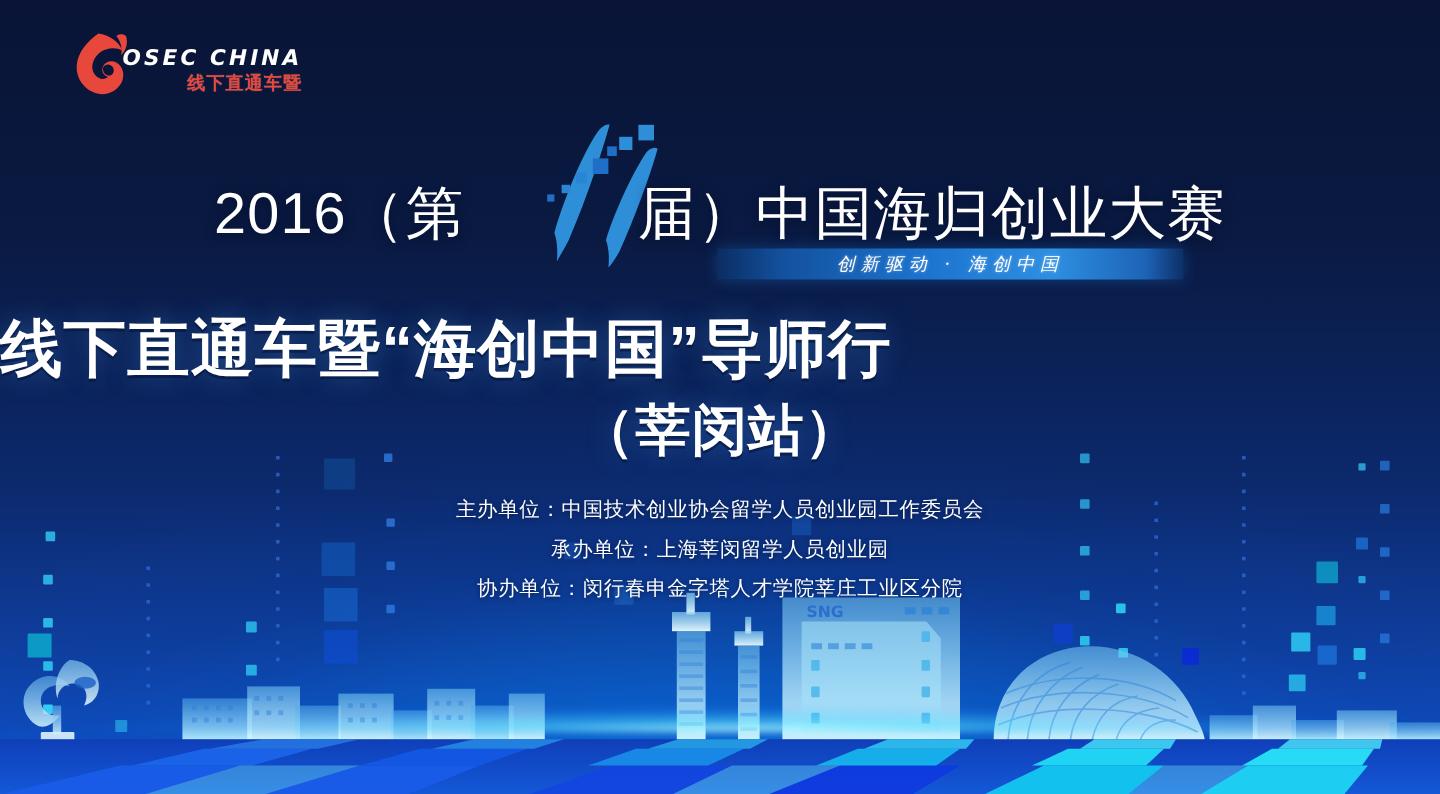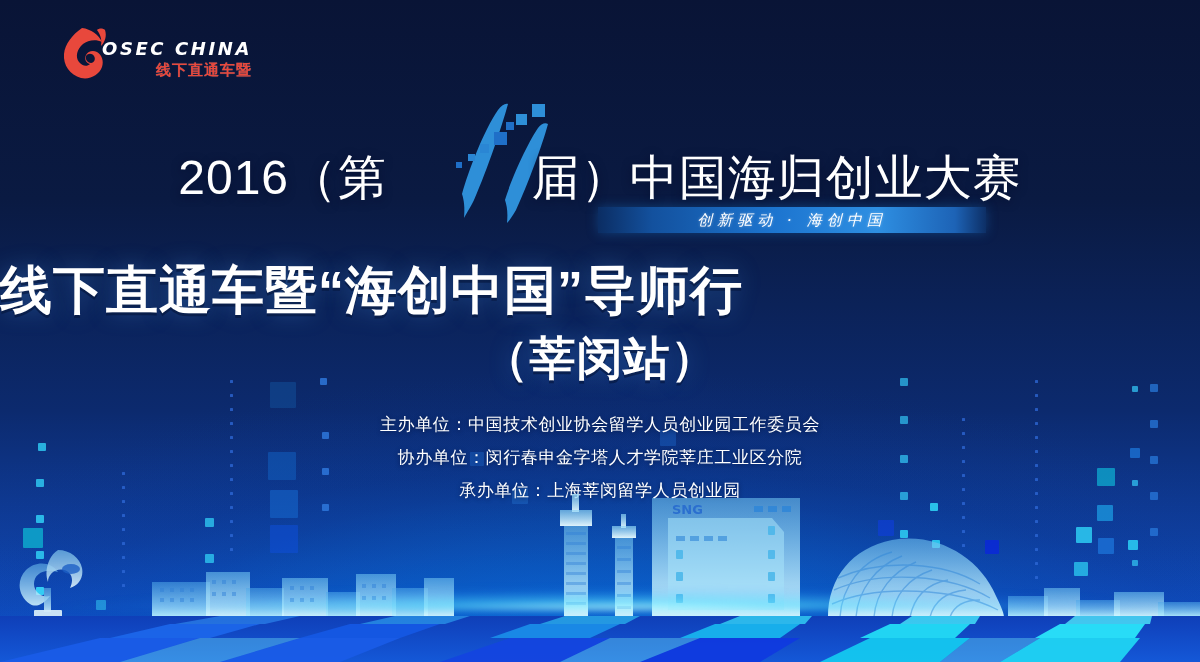--- a/index.html
+++ b/index.html
@@ -238,24 +238,24 @@
     <div class="line2">线下直通车暨“海创中国”导师行</div>
 
     <div class="line3">（莘闵站）</div>
   </div>
 
   <div id="orgs">
     <div class="org">
       <span>主办单位：</span><span>中国技术创业协会留学人员创业园工作委员会</span>
     </div>
     <div class="org">
+      <span>承办单位：</span><span>上海莘闵留学人员创业园</span>
+    </div>
+    <div class="org">
       <span>协办单位：</span><span>闵行春申金字塔人才学院莘庄工业区分院</span>
-    </div>
-    <div class="org">
-      <span>承办单位：</span><span>上海莘闵留学人员创业园</span>
     </div>
   </div>
 
   <svg id="skyline" viewBox="0 0 1200 170">
     <defs>
       <linearGradient id="bg1" x1="0" y1="0" x2="0" y2="1">
         <stop offset="0" stop-color="#4fa8e8" stop-opacity=".55"></stop>
         <stop offset="1" stop-color="#b8f0ff" stop-opacity=".95"></stop>
       </linearGradient>
       <linearGradient id="bg2" x1="0" y1="0" x2="0" y2="1">

